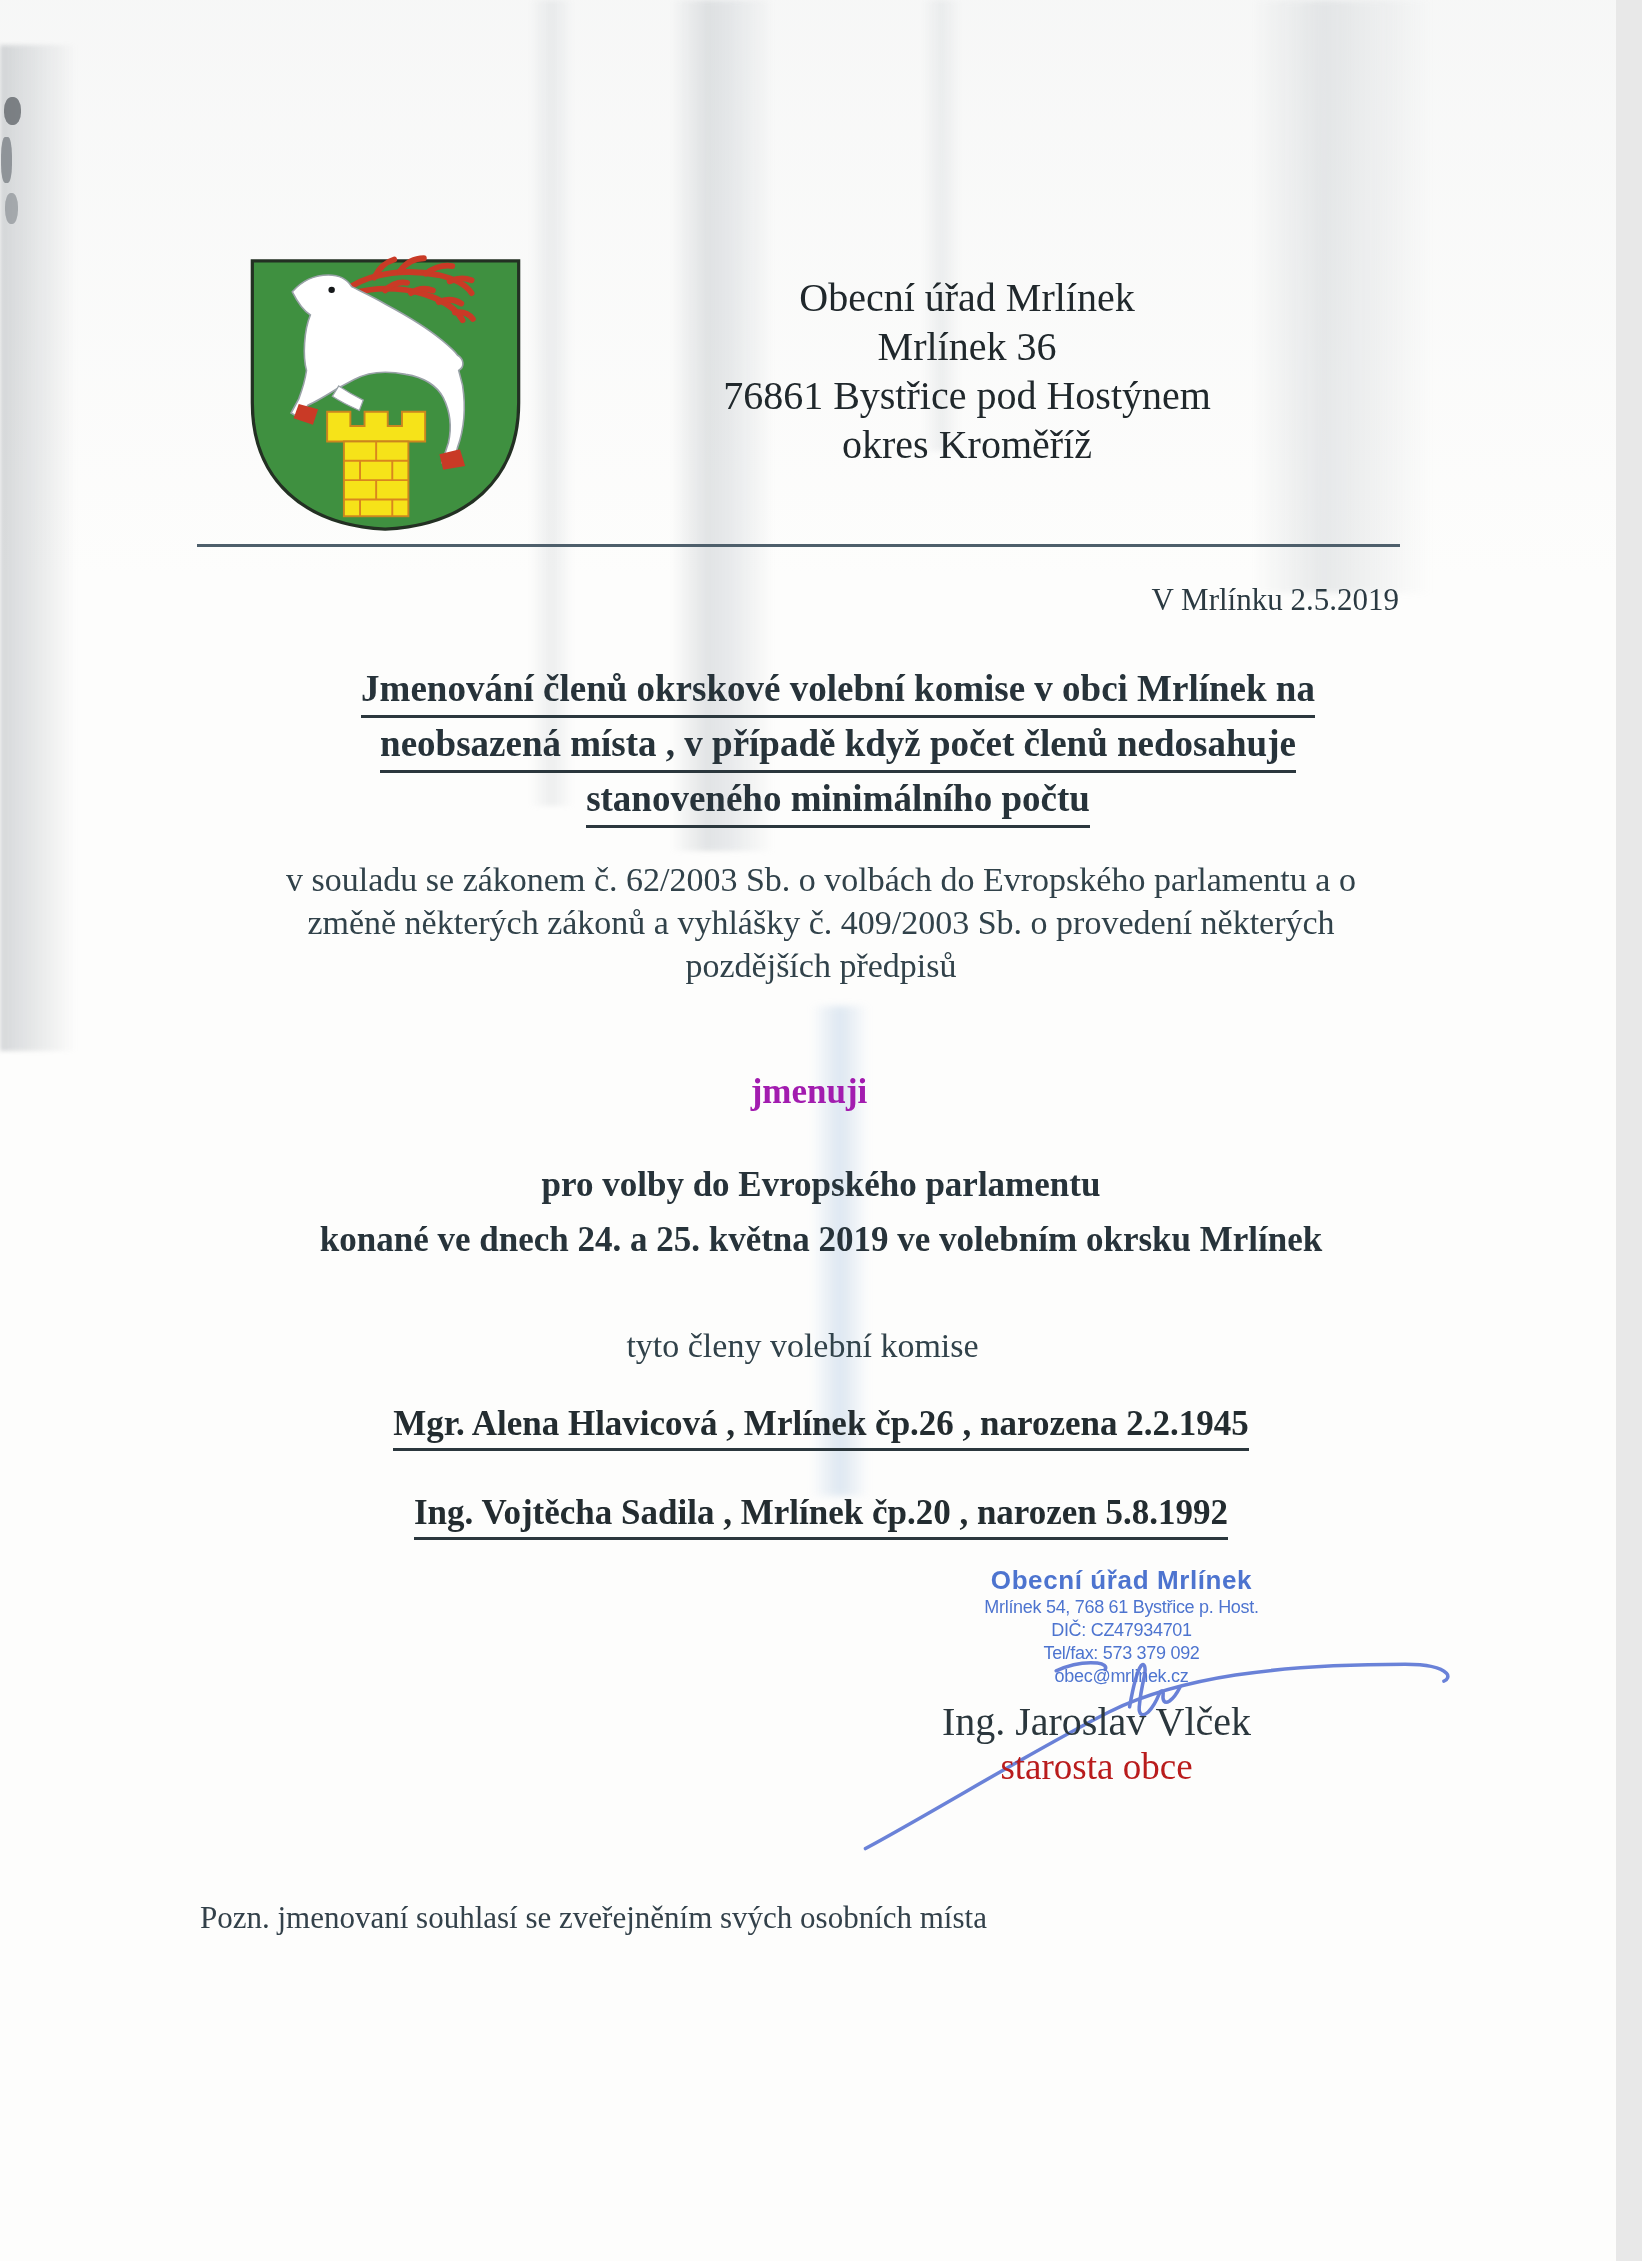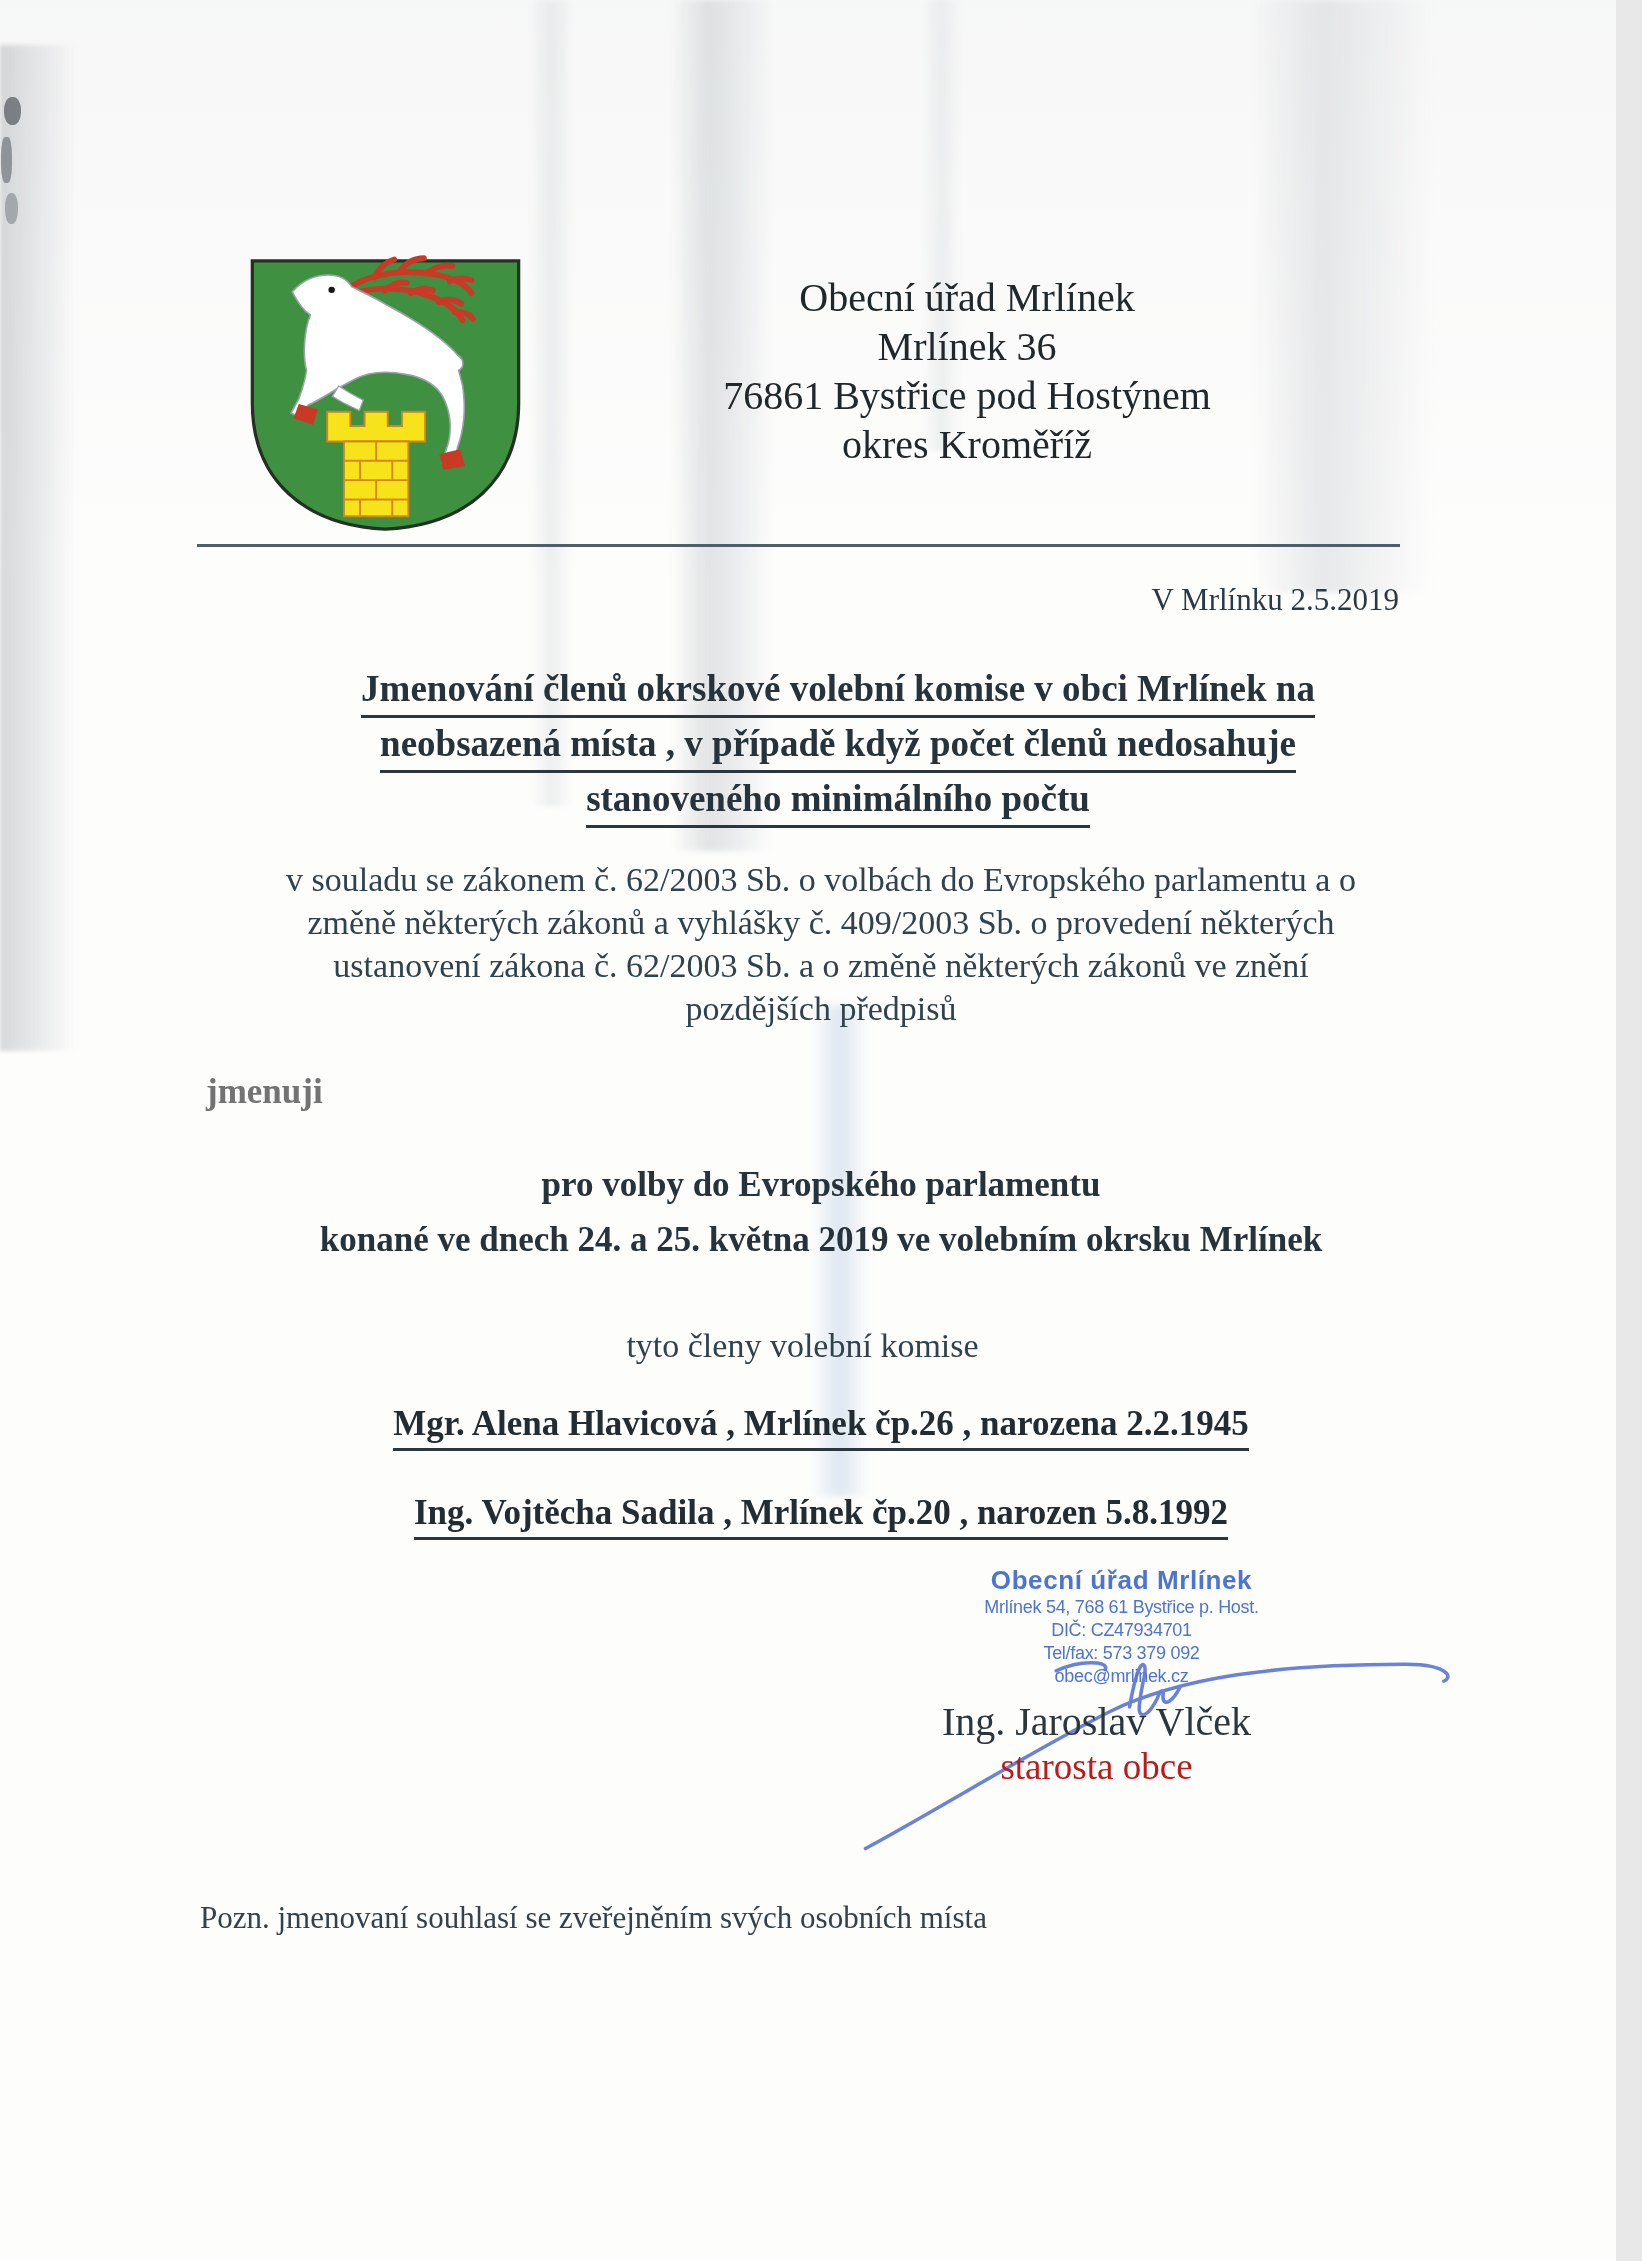--- a/index.html
+++ b/index.html
@@ -41,22 +41,22 @@
   .rule { left:197px; top:544px; width:1203px; height:2.6px; background:#4e5f6b; }
   .date { left:1064px; top:582px; width:335px; text-align:right; font-size:31px; color:#2b3a42; }
   
   .title { left:222px; top:667px; width:1232px; text-align:center;
     font-weight:bold; font-size:37px; color:#27333a; }
   .title .tline { height:55px; }
   .title .tline span { display:inline-block; border-bottom:3.9px solid #2b373d; padding-bottom:4.5px; }
   
   .legal { left:206px; top:858px; width:1230px; text-align:center;
     font-size:34px; line-height:43px; color:#31424a; }
-  .jmenuji { left:206px; top:1072px; width:1206px; text-align:left;
-    font-weight:bold; font-size:35px; color:#737373; }
+  .jmenuji { left:206px; top:1072px; width:1206px; text-align:center;
+    font-weight:bold; font-size:35px; color:#a21caf; }
   .election { left:206px; top:1157px; width:1230px; text-align:center;
     font-weight:bold; font-size:35px; line-height:55px; color:#27333a; }
   .tyto { left:206px; top:1327px; width:1193px; text-align:center;
     font-size:34px; color:#31424a; }
   .member { left:206px; top:1404px; width:1230px; text-align:center;
     font-weight:bold; font-size:35px; color:#232c30; }
   .member.m2 { top:1493px; }
   .member span { display:inline-block; border-bottom:3.9px solid #2b373d; padding-bottom:3.9px; }
   
   .stamp { left:970px; top:1564px; width:303px; text-align:center;
@@ -160,21 +160,20 @@
 
   <div class="abs title">
     <div class="tline"><span>Jmenování členů okrskové volební komise v obci Mrlínek na</span></div>
     <div class="tline"><span>neobsazená místa , v případě když počet členů nedosahuje</span></div>
     <div class="tline"><span>stanoveného minimálního počtu</span></div>
   </div>
 
   <div class="abs legal">
     <div>v souladu se zákonem č. 62/2003 Sb.  o volbách do Evropského parlamentu a o</div>
     <div>změně některých zákonů a vyhlášky č. 409/2003 Sb. o provedení některých</div>
-    <div>ustanovení zákona č. 62/2003 Sb. a o změně některých zákonů ve znění</div>
     <div>pozdějších předpisů</div>
   </div>
 
   <div class="abs jmenuji">jmenuji</div>
 
   <div class="abs election">
     <div>pro volby  do Evropského parlamentu</div>
     <div>konané ve dnech 24. a 25. května 2019 ve volebním  okrsku Mrlínek</div>
   </div>
 

